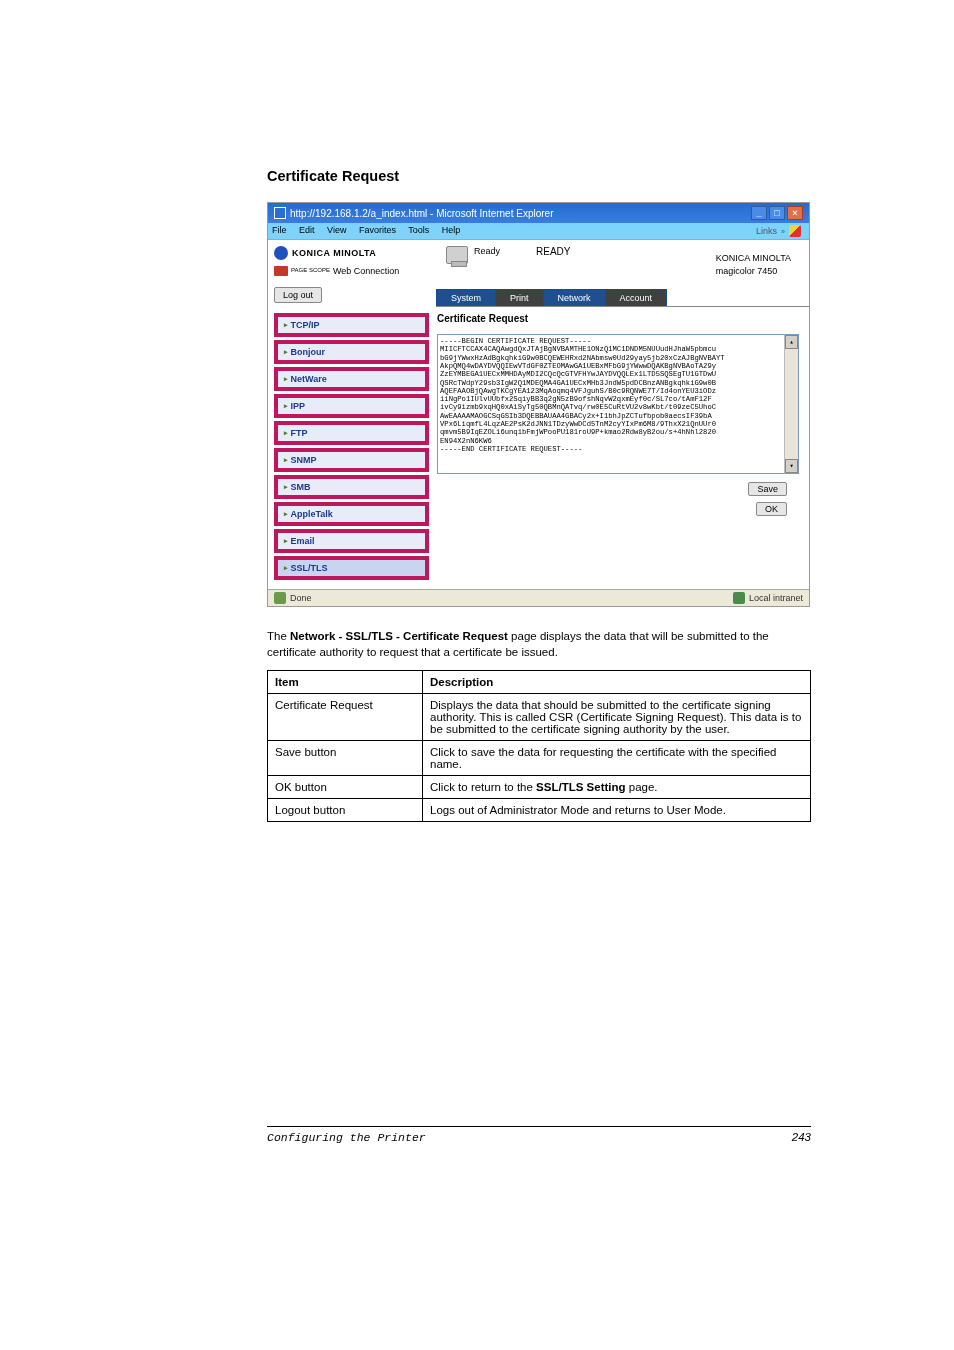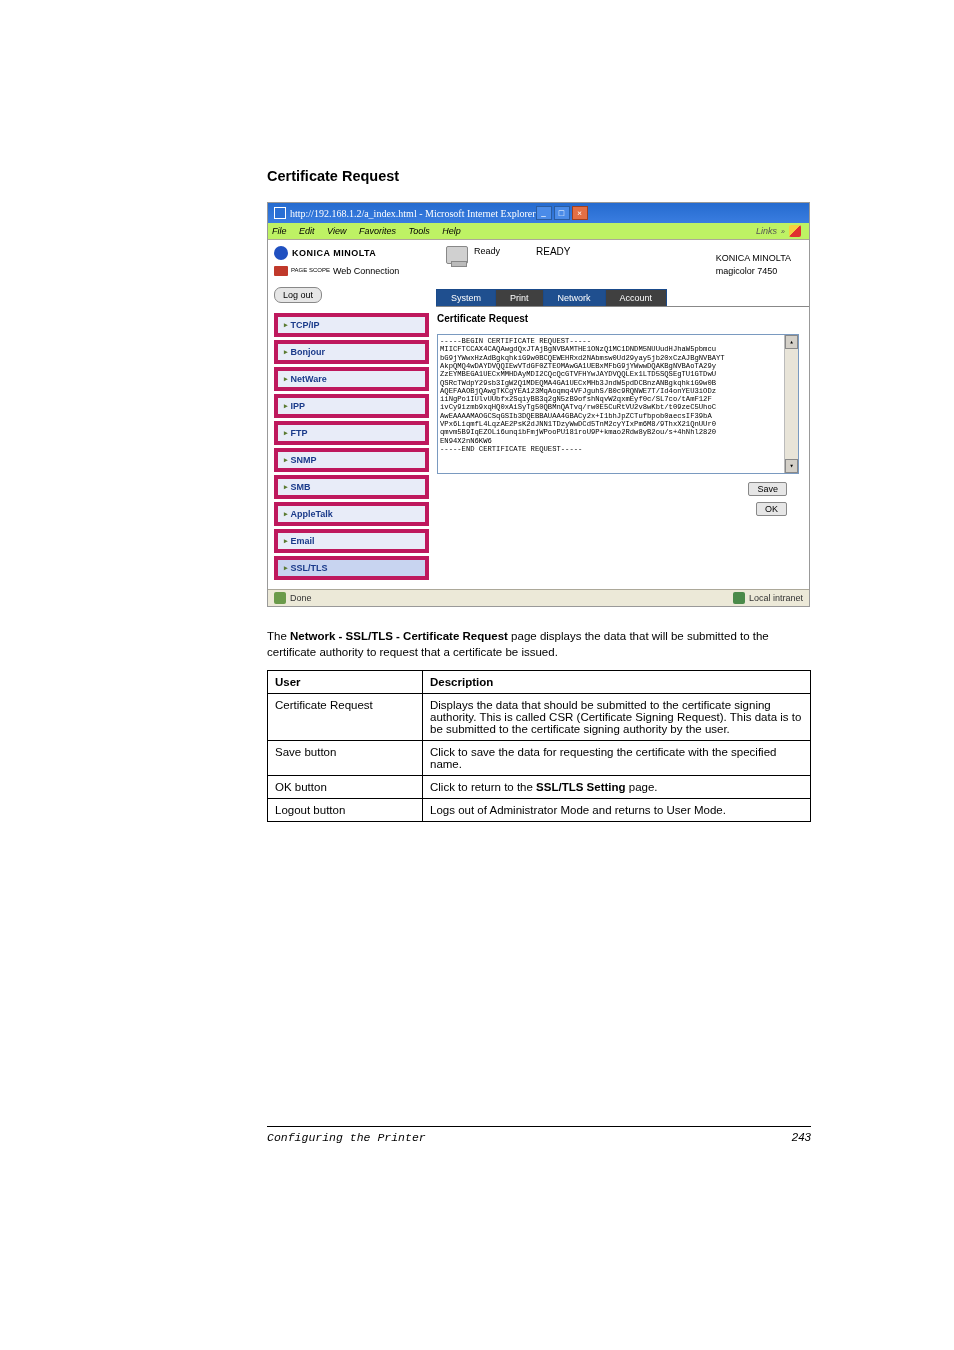--- a/index.html
+++ b/index.html
@@ -31,39 +31,38 @@
     font-size: 9px;
     margin-bottom: 22px;
   }
   .ie-title {
     background: linear-gradient(#256bcf, #3a7de0);
     color: #fff;
     padding: 3px 6px;
     font-size: 10px;
     display: flex;
     align-items: center;
-    justify-content: flex-start;
-    font-family: Liberation Serif, serif;
+    justify-content: space-between;
   }
   .ie-title-text { display: flex; align-items: center; gap: 4px; }
   .ie-icon {
     width: 12px; height: 12px; background: #2a6fd4; border: 1px solid #fff;
   }
   .win-btns { display: flex; gap: 2px; }
   .win-btn {
     width: 16px; height: 14px; display:flex; align-items:center; justify-content:center;
     font-size:9px; font-weight:bold;
   }
   .win-min { background:#4a8be8; color:#fff; border:1px solid #2a5ca0;}
   .win-max { background:#4a8be8; color:#fff; border:1px solid #2a5ca0;}
   .win-close { background:#e36f45; color:#fff; border:1px solid #a04020;}
   .ie-menu {
-    background: #bef264; border-bottom: 1px solid #aca899;
+    background: #7dd3fc; border-bottom: 1px solid #aca899;
     padding: 2px 4px; font-size: 9px; color: #000;
-    display: flex; justify-content: space-between; align-items: center; font-style: italic;
+    display: flex; justify-content: space-between; 
   }
   .menu-items span { margin-right: 10px; }
   .links-lbl { color: #555; padding-right: 4px; display:flex; align-items:center; gap:4px;}
   .links-lbl .shield {
     width:12px; height:12px; background: linear-gradient(135deg,#f5d040 50%, #e03030 50%);
     border-radius:2px;
   }
 
   .app-body { display: flex; flex-direction: column; }
   .header-row { display:flex; }
@@ -93,21 +92,21 @@
   .ready-text { font-size:9px; }
   .ready-big { font-size:10px; margin-left: 30px; }
   .header-right { font-size: 9px; line-height: 1.4; padding-right: 8px; margin-top:6px; }
 
   .tabs-row { display:flex; }
   .tabs-left {
     width: 168px; padding: 4px 6px;
   }
   .logout-btn {
     background: #e6e6e6; border:1px solid #888; padding: 2px 8px; font-size:9px;
-    border-radius:7px;
+    border-radius:2px;
   }
   .tabs-right { flex:1; padding-top:6px; }
   .tabs { display:flex; border-bottom: 1px solid #888; }
   .tab {
     padding: 3px 14px; font-size: 9px; color:#fff; border:1px solid #1a4a8a;
     border-bottom:none; margin-right:-1px;
   }
   .tab-dark { background:#1f4f8f; }
   .tab-light { background:#404040; }
 
@@ -337,21 +336,21 @@
     </div>
   </div>
 
   <p class="body-text">
     <span>The </span><b>Network - SSL/TLS - Certificate Request</b><span> page displays the data that will be submitted to the certificate authority to request that a certificate be issued.</span>
   </p>
 
   <table class="data-table">
     <tbody>
         <tr>
-      <th style="width:155px;">User</th>
+      <th style="width:155px;">Item</th>
       <th>Description</th>
     </tr>
     <tr>
       <td>Certificate Request</td>
       <td>Displays the data that should be submitted to the certificate signing authority. This is called CSR (Certificate Signing Request). This data is to be submitted to the certificate signing authority by the user.</td>
     </tr>
     <tr>
       <td>Save button</td>
       <td>Click to save the data for requesting the certificate with the specified name.</td>
     </tr>

